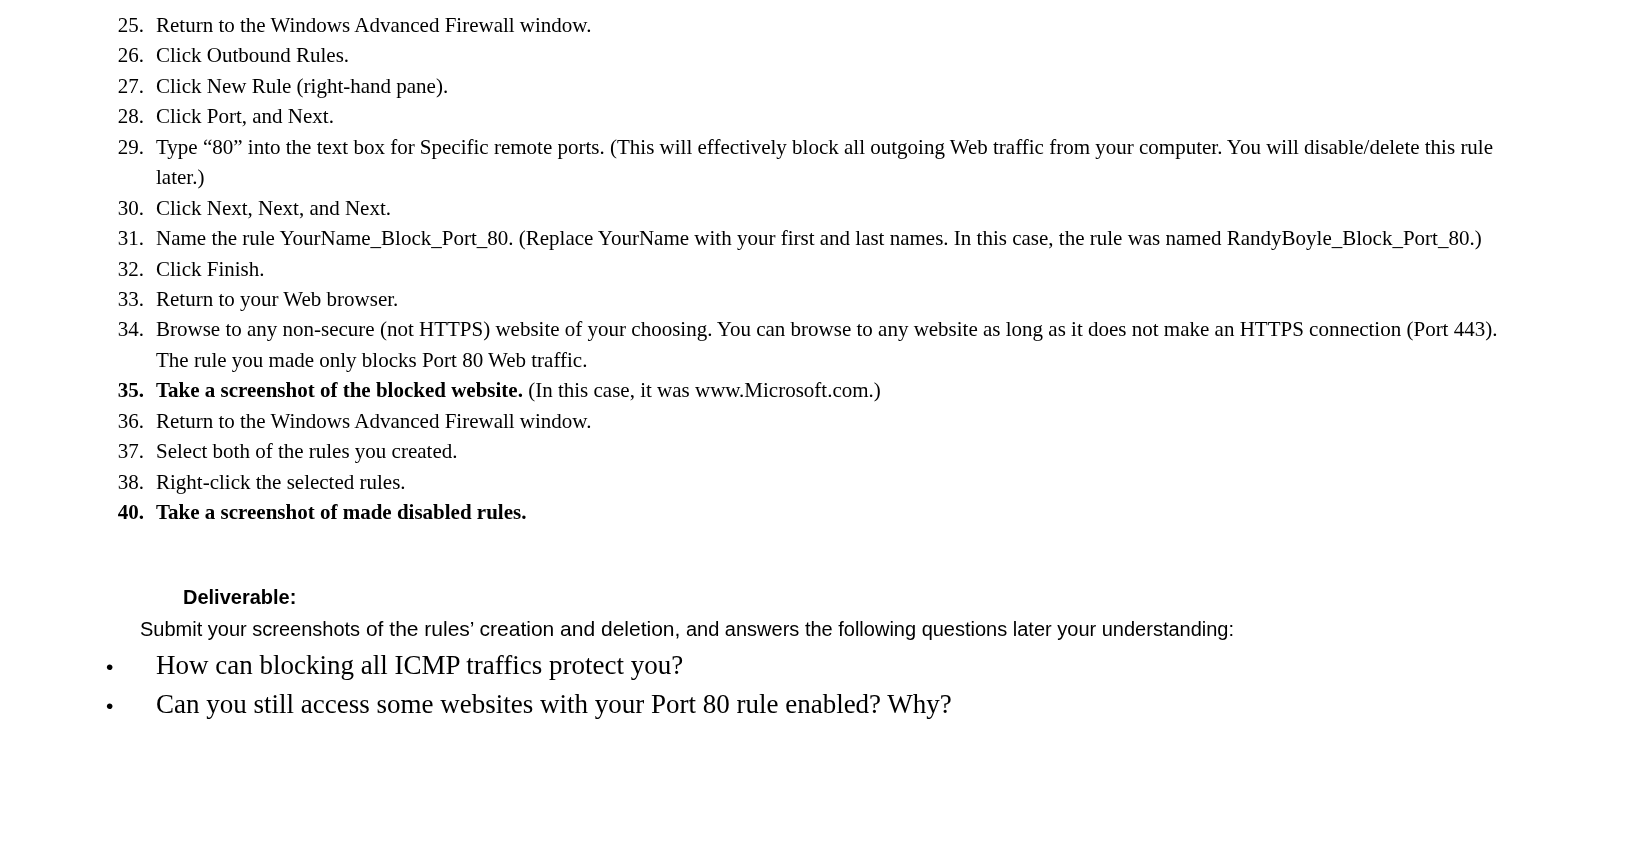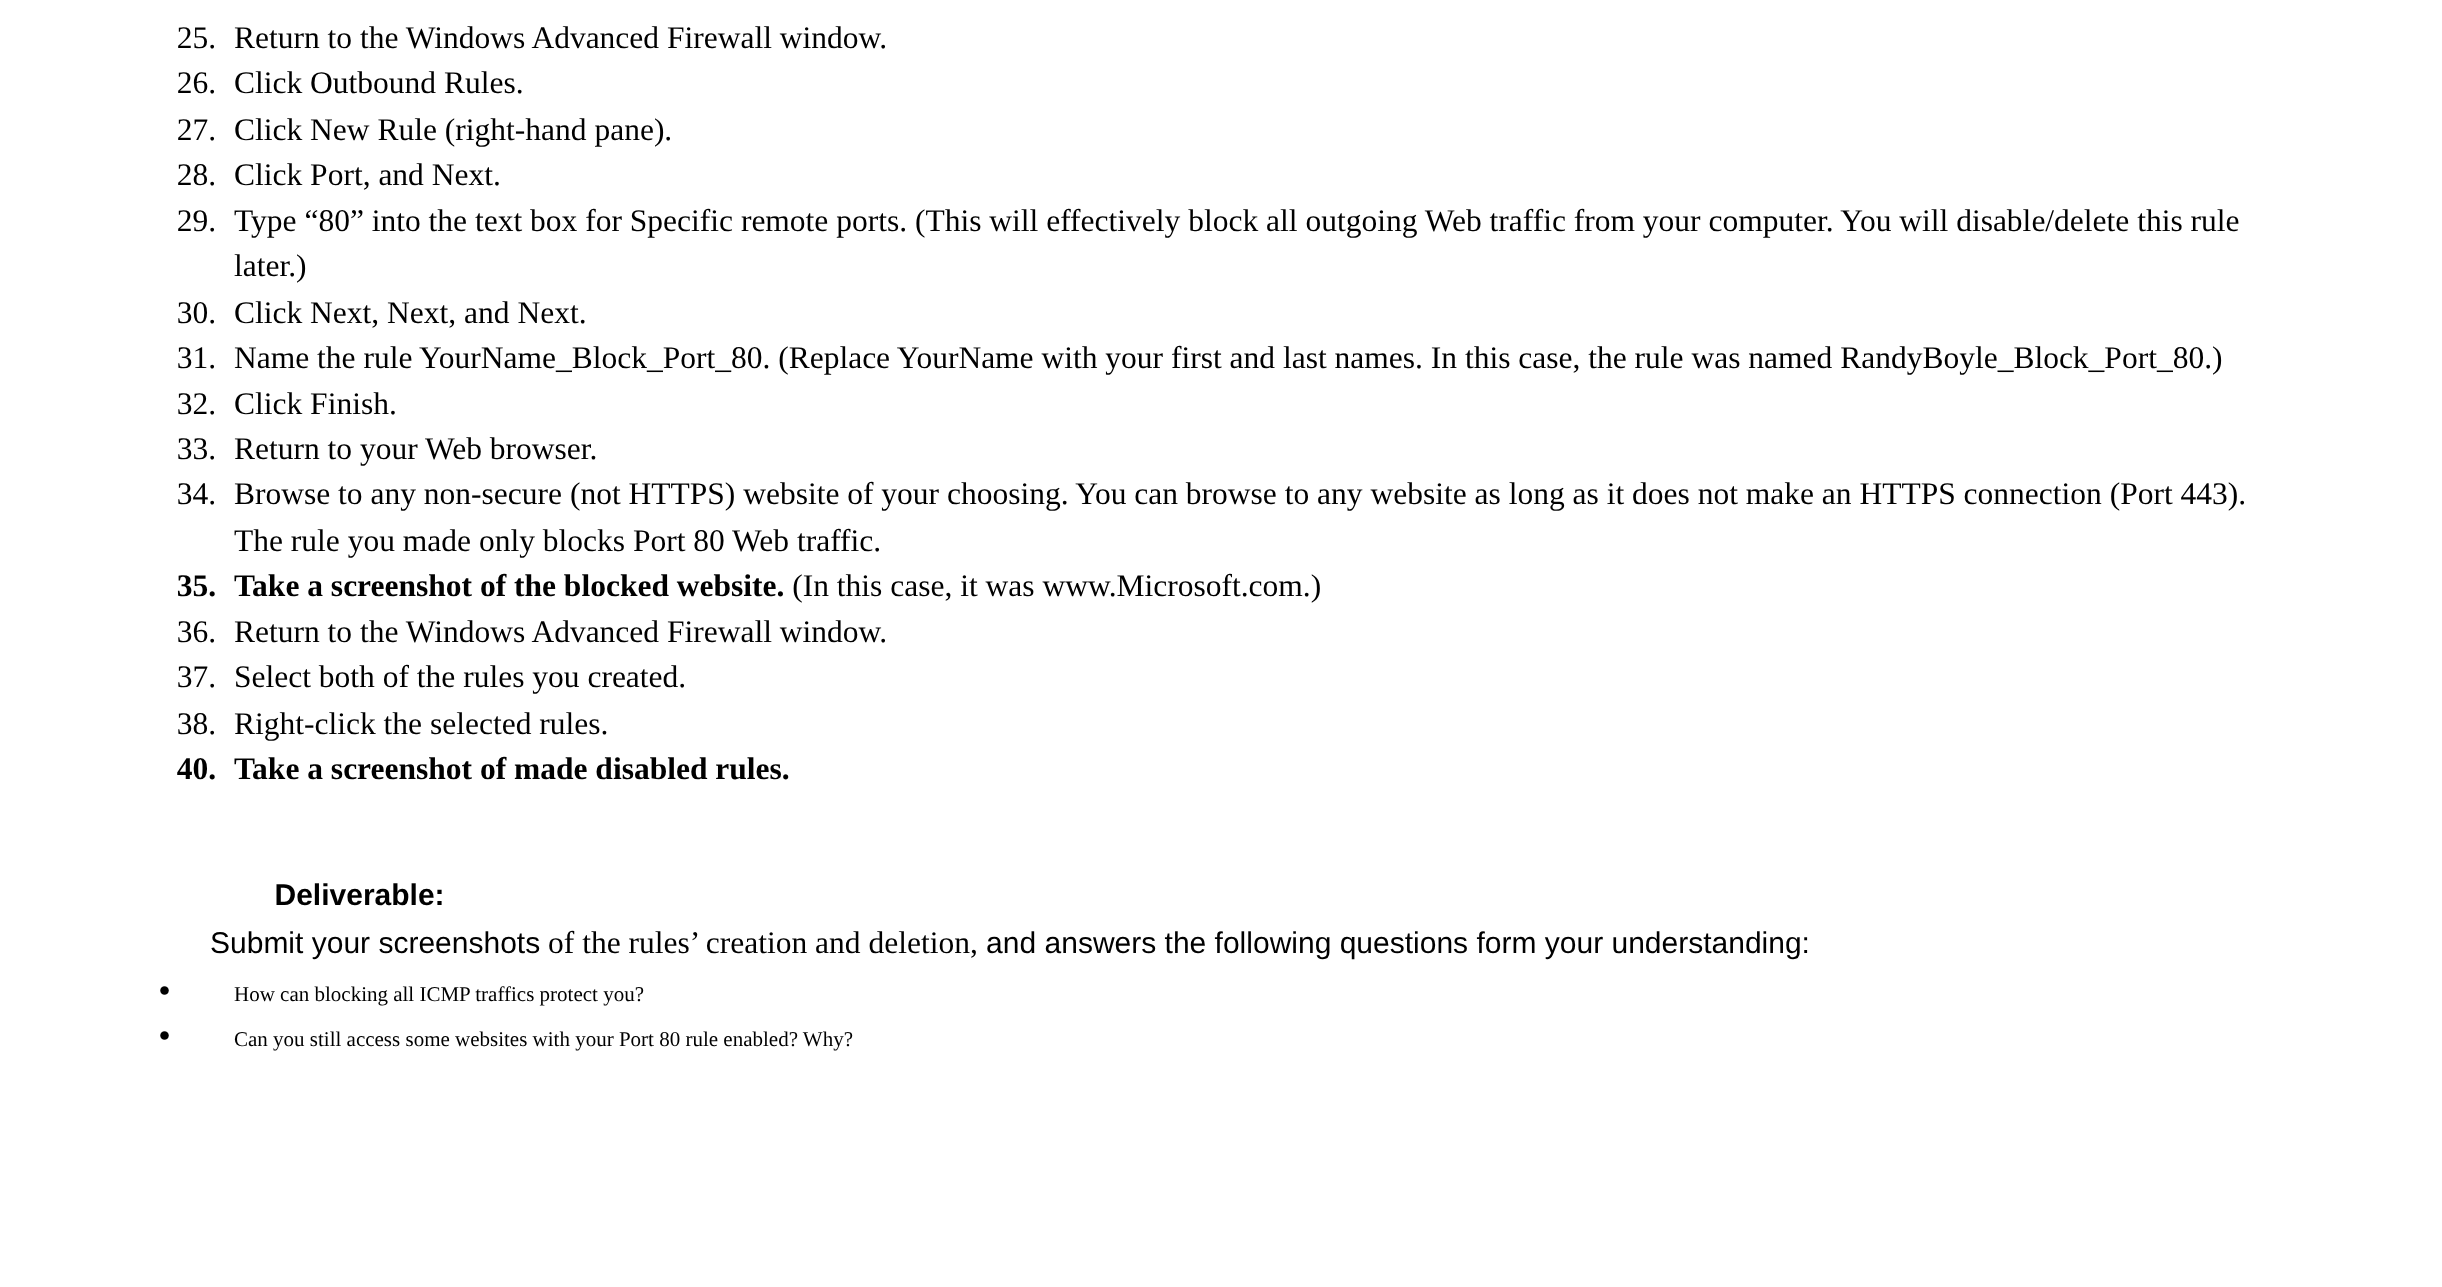--- a/index.html
+++ b/index.html
@@ -43,42 +43,42 @@
       font-size: 20px;
       margin-bottom: 2px;
       margin-left: 43px;
     }
     .deliverable-intro {
       font-family: Arial, Helvetica, sans-serif;
       font-size: 20px;
       line-height: 1.4;
     }
     .serif-span {
-      font-family: Liberation Serif, serif;
+      font-family: Liberation Sans, sans-serif;
       font-size: 21px;
     }
     .bullets {
       margin: 2px 0 0 0;
       padding: 0;
     }
     .bullet-item {
       display: flex;
       align-items: baseline;
     }
     .bullet-dot {
       width: 56px;
       flex-shrink: 0;
       text-align: left;
       padding-left: 6px;
       box-sizing: border-box;
       font-family: Arial, sans-serif;
     }
     .bullet-body {
       flex: 1;
-      font-size: 14px;
+      font-size: 27px;
     }
     .inline-plain {
       font-weight: normal;
       text-align: right;
     }
   </style>
 </head>
 <body>
 
 <div class="ol-container" id="steps-root">
@@ -140,21 +140,21 @@
     </div>
     <div class="ol-item">
       <div class="ol-num bold">40.</div>
       <div class="ol-body"><span class="bold">Take a screenshot of made disabled rules.</span></div>
     </div>
   </div>
 
 <div class="deliverable-block">
   <div class="deliverable-title">Deliverable:</div>
   <div class="deliverable-intro">
-    <span>Submit your screenshots</span><span class="serif-span"> of the rules’ creation and deletion,</span><span> and answers the following questions form your understanding:</span>
+    <span>Submit your screenshots</span><span class="serif-span"> of the rules’ creation and deletion,</span><span> and answers the following questions later your understanding:</span>
   </div>
 </div>
 
 <div class="bullets" id="bullets-root">
     <div class="bullet-item">
       <div class="bullet-dot">•</div>
       <div class="bullet-body">How can blocking all ICMP traffics protect you?</div>
     </div>
     <div class="bullet-item">
       <div class="bullet-dot">•</div>

